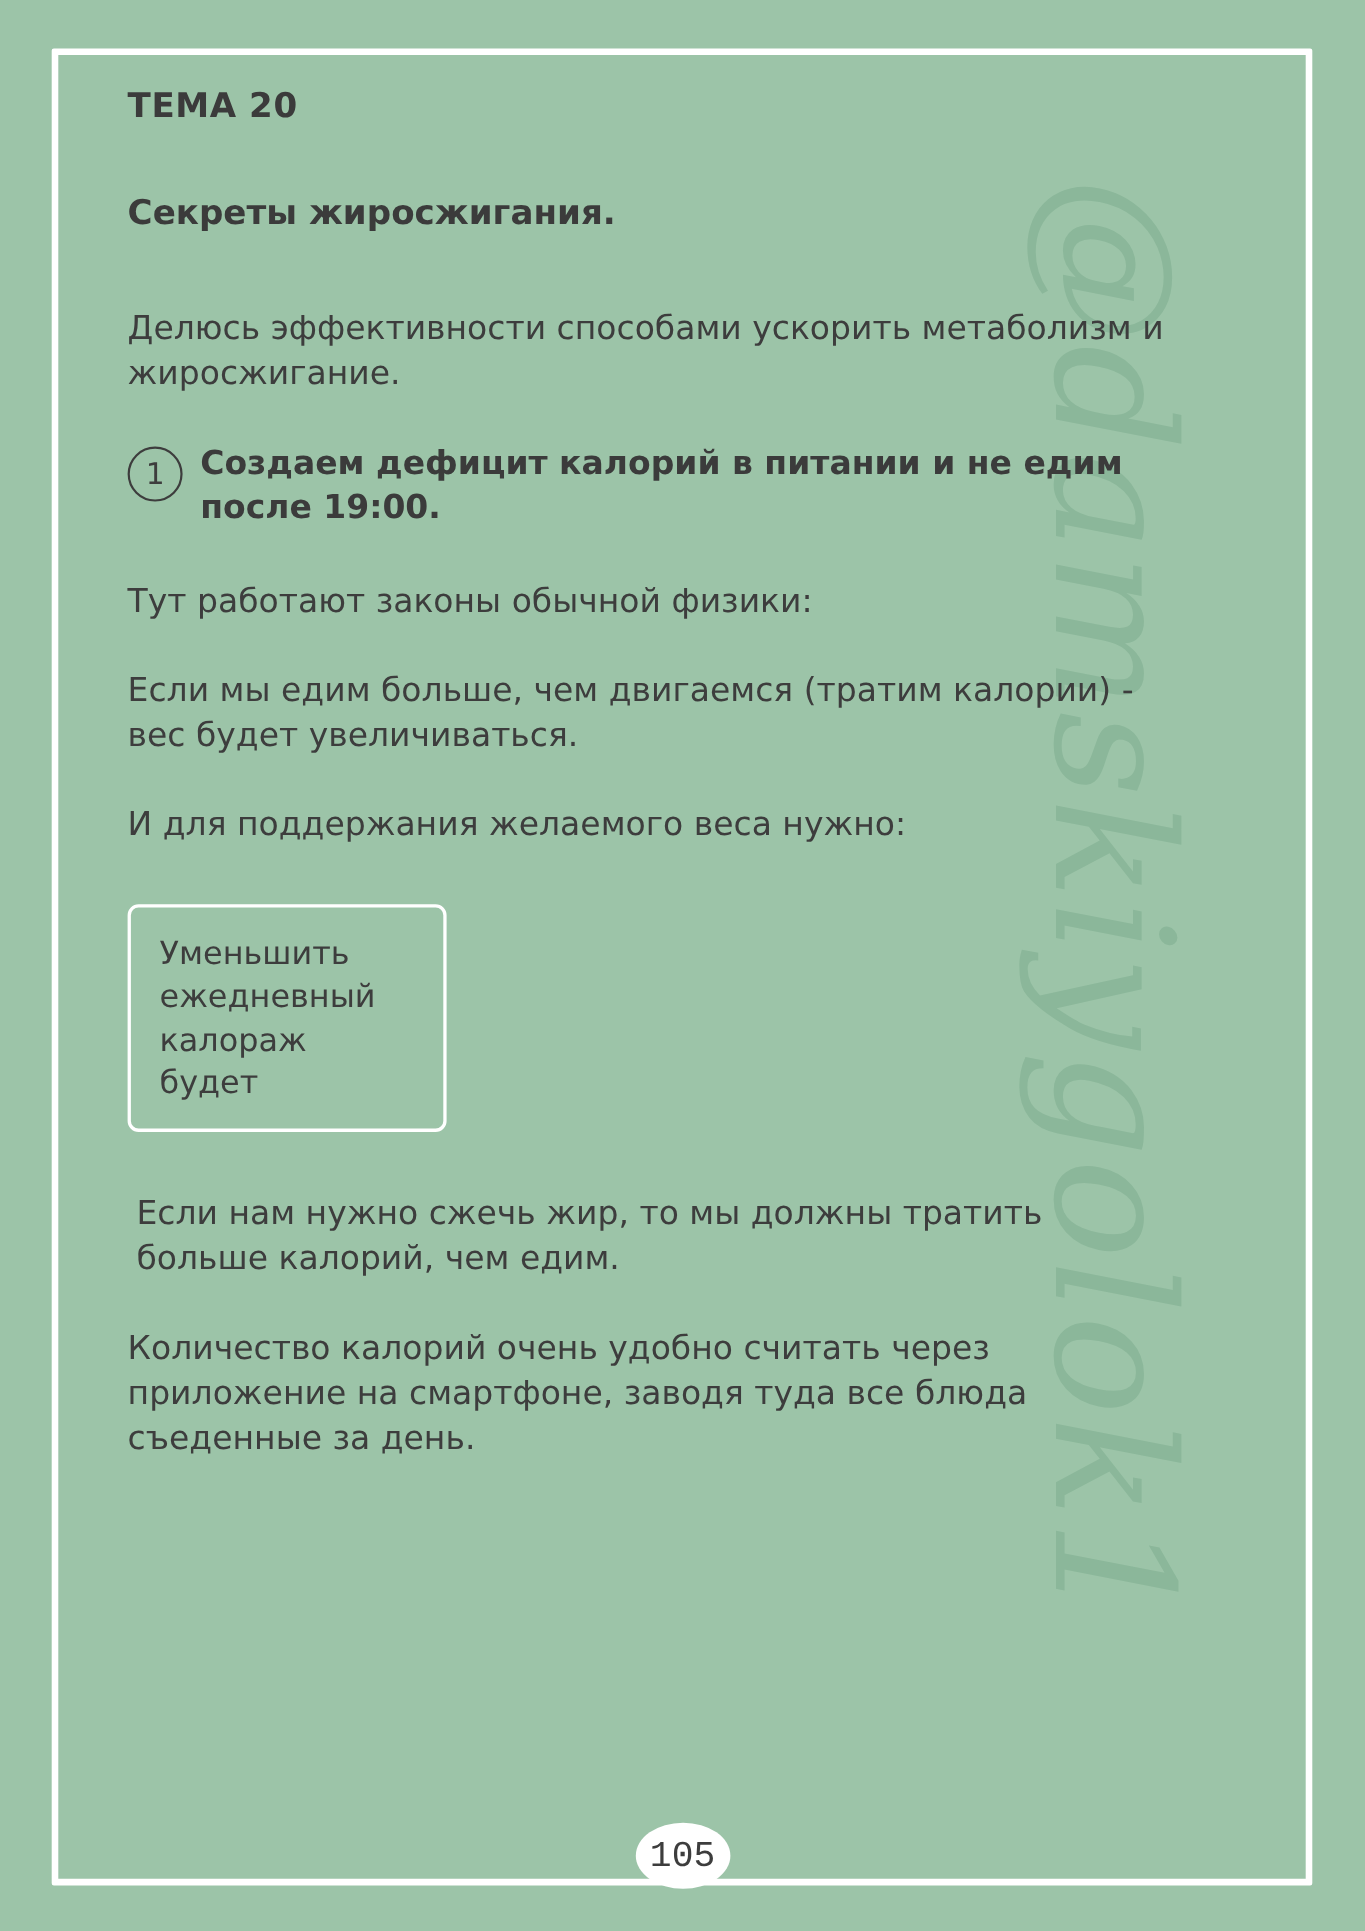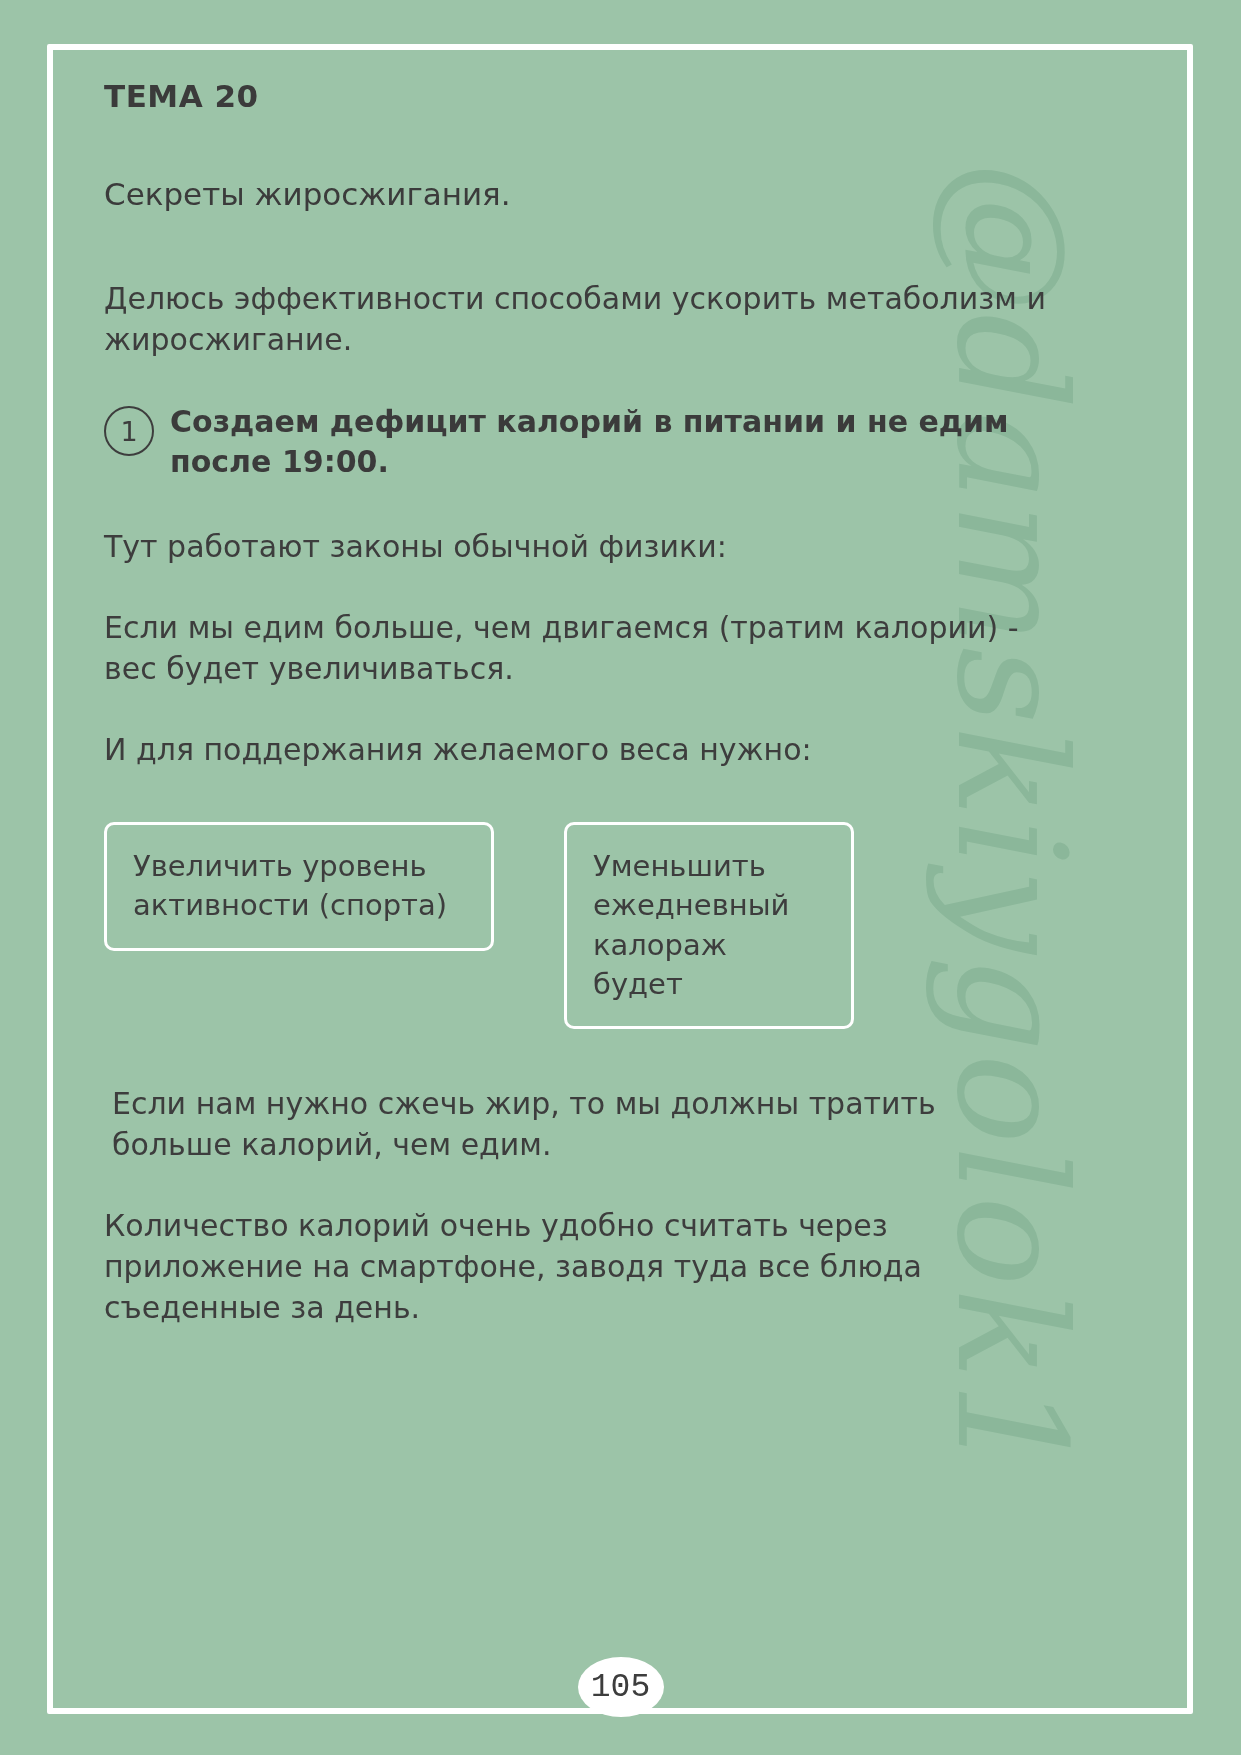--- a/index.html
+++ b/index.html
@@ -56,37 +56,37 @@
     white-space: nowrap;
     font-family: "DejaVu Serif", serif;
     font-style: italic;
     font-size: 150px;
     color: #8bb79a;
     letter-spacing: 2px;
   }
 
   .content {
     position: absolute;
-    left: 104px;
+    left: 116px;
     top: 78px;
     width: 960px;
     z-index: 3;
   }
 
   .theme-label {
     font-size: 31px;
     font-weight: bold;
     letter-spacing: 0.5px;
     color: #3b3b3b;
     margin: 0 0 62px 0;
   }
 
   .title {
     font-size: 31px;
-    font-weight: normal;
+    font-weight: bold;
     color: #3b3b3b;
     margin: 0 0 66px 0;
   }
 
   p.para {
     font-size: 30px;
     line-height: 1.37;
     margin: 0 0 40px 0;
     color: #3d3d3d;
   }
@@ -182,21 +182,20 @@
     </div>
 
     <p class="para">Тут работают законы обычной физики:</p>
 
     <p class="para">Если мы едим больше, чем двигаемся (тратим калории) - вес будет увеличиваться.</p>
 
 
     <p class="para">И для поддержания желаемого веса нужно:</p>
 
     <div class="boxes">
-      <div class="box box-1">Увеличить уровень активности (спорта)</div>
       <div class="box box-2">Уменьшить ежедневный калораж будет</div>
     </div>
 
     <p class="para indent">Если нам нужно сжечь жир, то мы должны тратить больше калорий, чем едим.</p>
 
     <p class="para">Количество калорий очень удобно считать через приложение на смартфоне, заводя туда все блюда съеденные за день.</p>
 
 
   </div>
 

